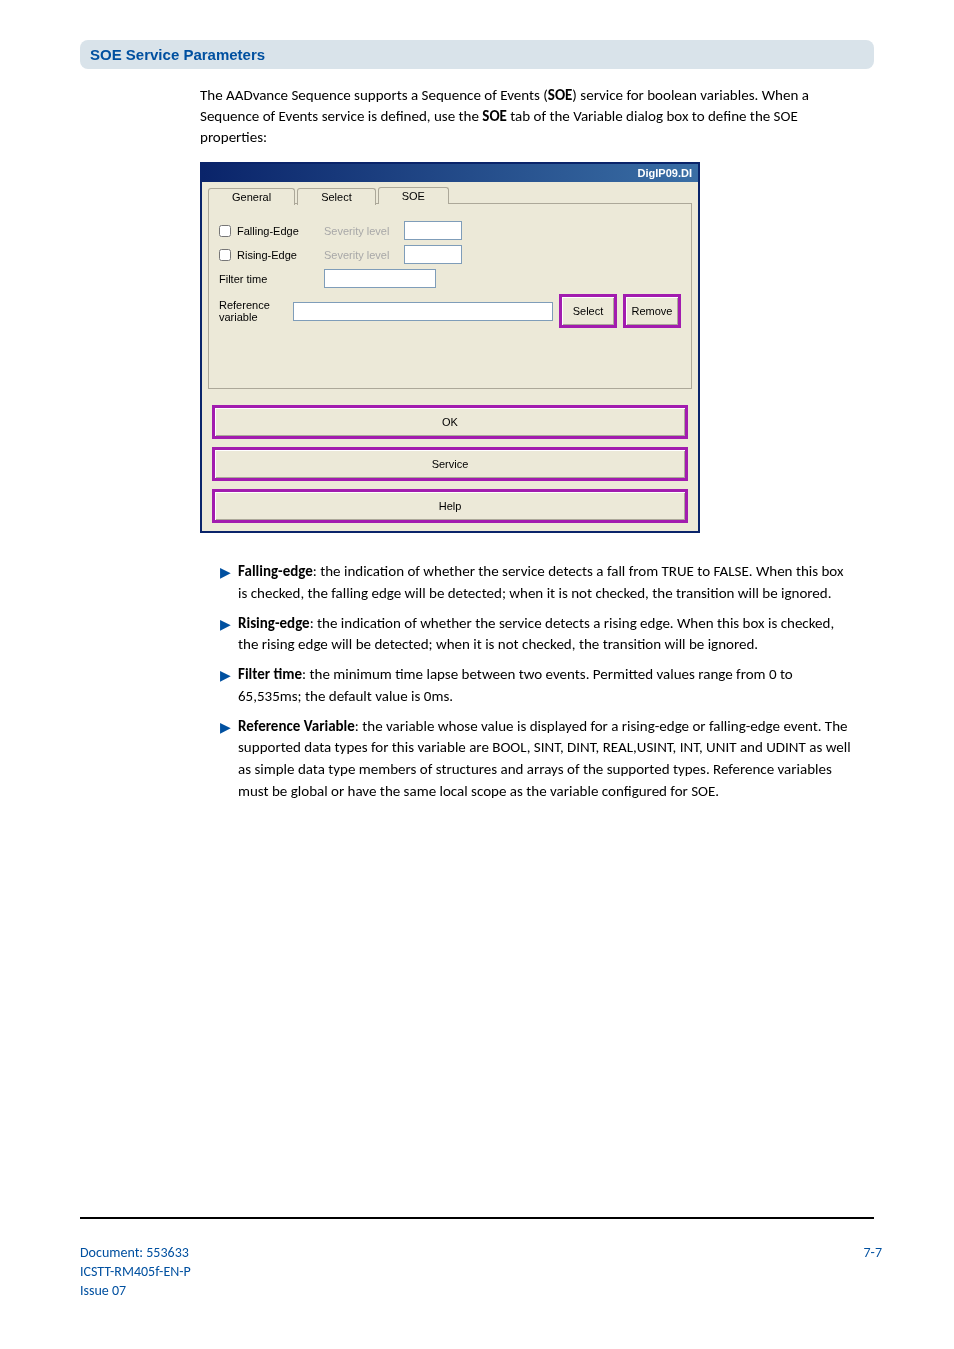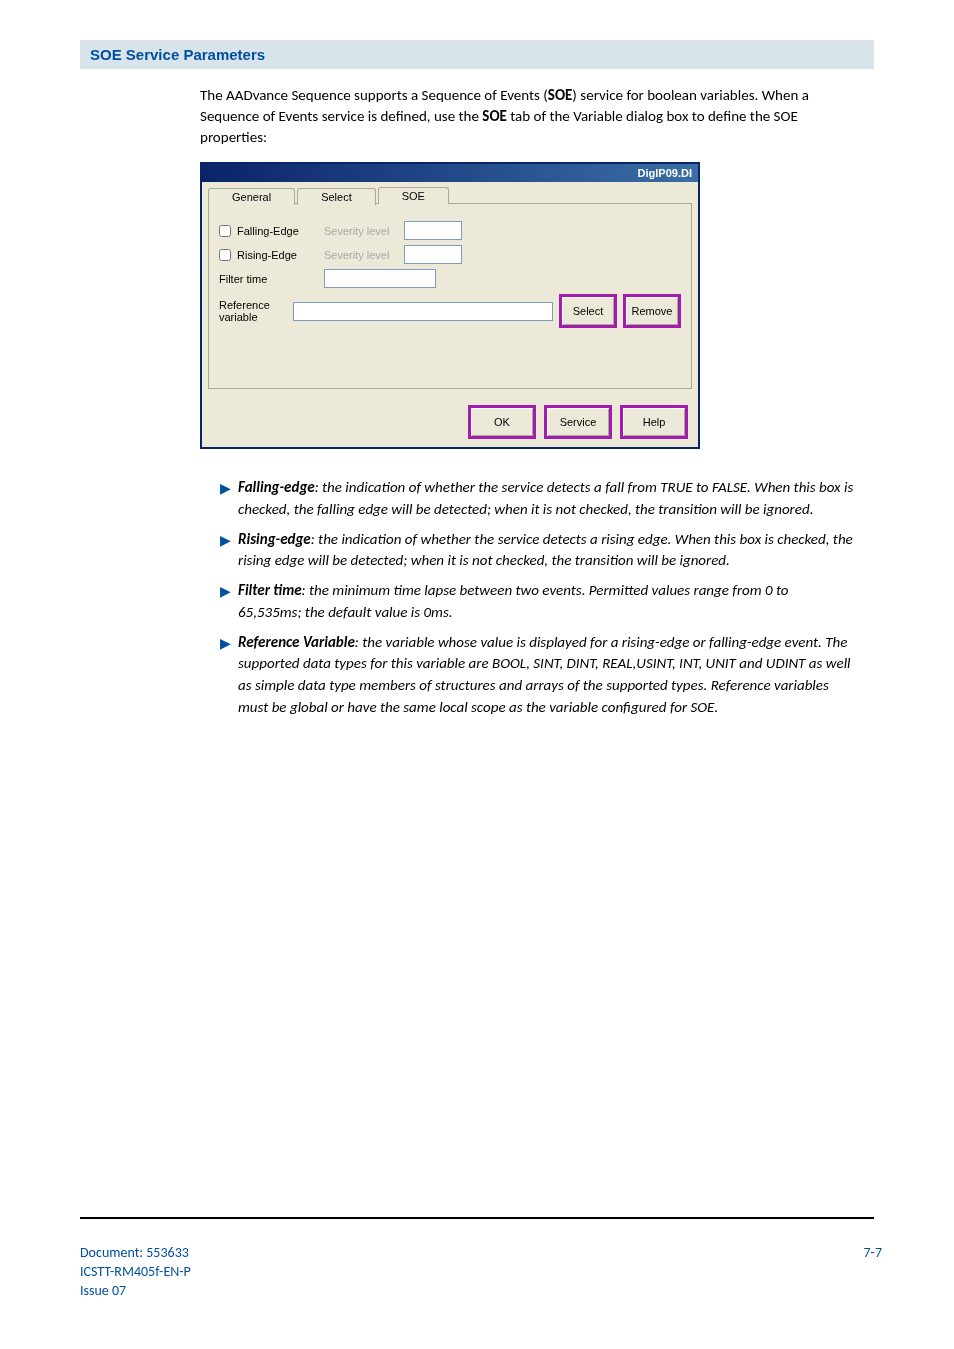--- a/index.html
+++ b/index.html
@@ -16,20 +16,21 @@
     position: relative;
     height: 100%;
   }
   .section-heading {
     background: #d9e3ea;
     color: #0050a0;
     font-weight: bold;
     font-size: 15px;
     padding: 6px 10px;
     margin-bottom: 16px;
+    border-radius: 8px;
   }
   .intro {
     font-size: 15px;
     line-height: 1.4;
     margin-left: 120px;
     margin-right: 20px;
     margin-bottom: 14px;
     font-family: Calibri, Gill Sans, sans-serif;
   }
   .intro b { font-weight: bold; }
@@ -91,33 +92,34 @@
   .ref-row .rlbl { width: 105px; }
   .win-btn {
     border: 3px solid #a21caf; background: #ece9d8;
     height: 34px; min-width: 58px; font-size: 11px;
     font-family: Tahoma, Arial, sans-serif; cursor: pointer;
     box-shadow: inset 1px 1px 0 #fff, inset -1px -1px 0 #aca899;
   }
   .dlg-footer {
     display: flex; justify-content: flex-end; gap: 8px;
     padding: 8px 10px 8px 10px;
+    flex-direction: column;
   }
   .dlg-footer .win-btn { min-width: 68px; }
   .bullets {
     margin: 28px 20px 20px 140px;
     font-family: Calibri, Gill Sans, sans-serif;
     font-size: 15px;
   }
   .bul { display: flex; margin: 8px 0; line-height: 1.45; }
   .bul .arrow {
     color: #0050a0; font-size: 14px; width: 18px; flex: none;
     padding-top: 2px;
   }
-  .bul .btxt { flex: 1; font-style: italic; }
+  .bul .btxt { flex: 1; }
   .bul .btxt b { font-weight: bold; }
   .footer-rule {
     position: absolute; left: 80px; right: 80px; bottom: 130px;
     border-top: 2px solid #000;
   }
   .footer {
     position: absolute; left: 80px; right: 72px; bottom: 48px;
     display: flex; justify-content: space-between; align-items: flex-start;
     font-family: Calibri, Gill Sans, sans-serif;
     font-size: 14px;

